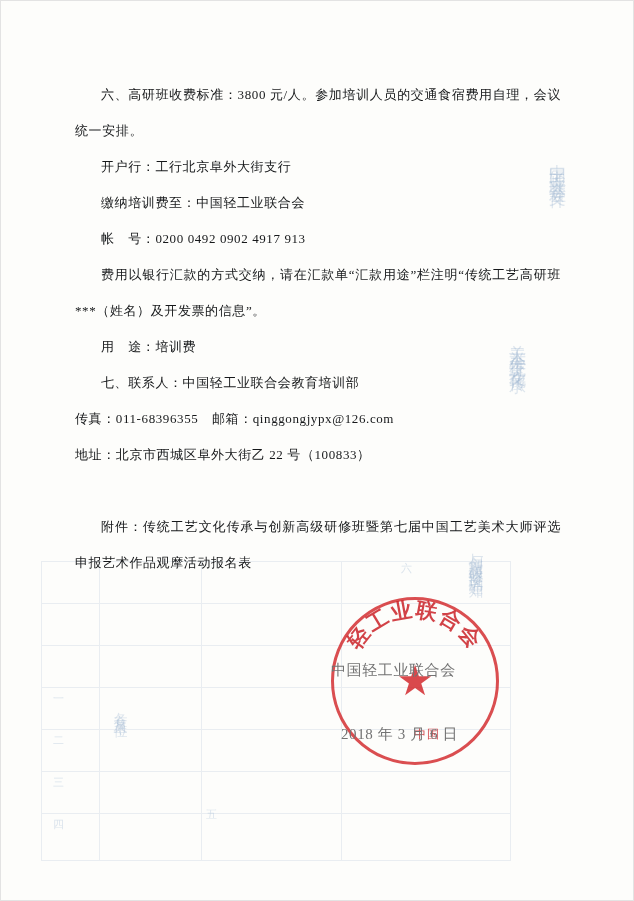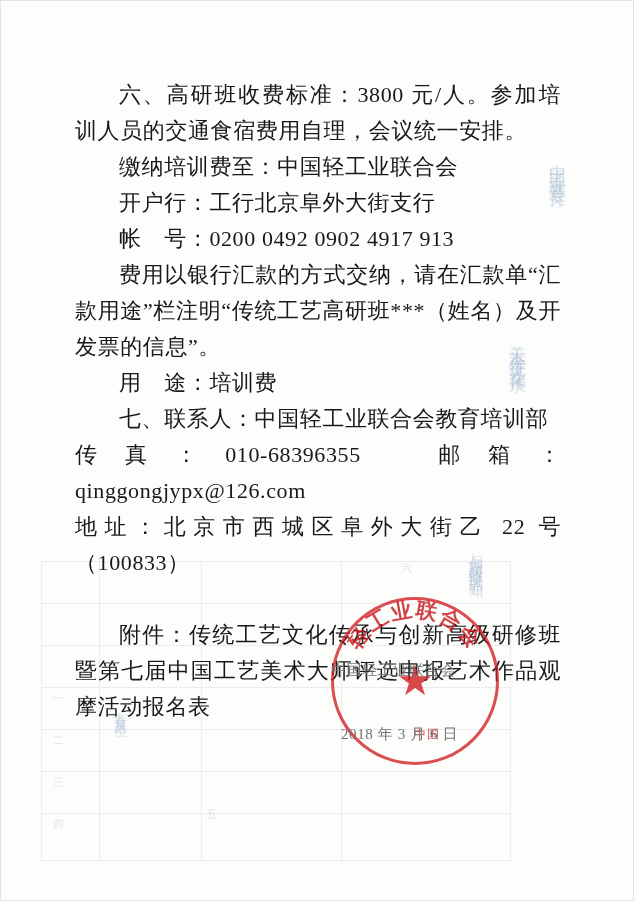--- a/index.html
+++ b/index.html
@@ -64,21 +64,21 @@
     white-space: nowrap;
   }
 
   
   .doc-body {
     position: absolute;
     left: 74px;
     top: 76px;
     width: 486px;
     color: #16181a;
-    font-size: 22px;
+    font-size: 13px;
     line-height: 36px;
     letter-spacing: 0.6px;
   }
   .para {
     margin: 0;
     text-align: justify;
   }
   .indent { text-indent: 2em; }
   .spacer-line { height: 36px; }
 
@@ -172,27 +172,27 @@
     <div class="ghost-small" style="left:52px; top:690px;">一</div>
     <div class="ghost-small" style="left:52px; top:732px;">二</div>
     <div class="ghost-small" style="left:52px; top:774px;">三</div>
     <div class="ghost-small" style="left:52px; top:816px;">四</div>
     <div class="ghost-small" style="left:205px; top:806px;">五</div>
     <div class="ghost-small" style="left:400px; top:560px;">六</div>
   </div>
 
   <div class="doc-body">
     <p class="para indent">六、高研班收费标准：3800 元/人。参加培训人员的交通食宿费用自理，会议统一安排。</p>
+    <p class="para indent">开户行：工行北京阜外大街支行</p>
     <p class="para indent">缴纳培训费至：中国轻工业联合会</p>
-    <p class="para indent">开户行：工行北京阜外大街支行</p>
     <p class="para indent">帐　号：0200 0492 0902 4917 913</p>
     <p class="para indent">费用以银行汇款的方式交纳，请在汇款单“汇款用途”栏注明“传统工艺高研班***（姓名）及开发票的信息”。</p>
     <p class="para indent">用　途：培训费</p>
     <p class="para indent">七、联系人：中国轻工业联合会教育培训部</p>
-    <p class="para">传真：010-68396355　邮箱：qinggongjypx@126.com</p>
+    <p class="para">传真：011-68396355　邮箱：qinggongjypx@126.com</p>
     <p class="para">地址：北京市西城区阜外大街乙 22 号（100833）</p>
     <div class="spacer-line"></div>
     <p class="para indent">附件：传统工艺文化传承与创新高级研修班暨第七届中国工艺美术大师评选申报艺术作品观摩活动报名表</p>
   </div>
 
   <div class="seal">
     <div class="ring"></div>
     <svg class="arc-text" viewBox="0 0 168 168">
       <defs>
         <path id="sealArc" d="M 20,84 A 64,64 0 0 1 148,84"></path>

